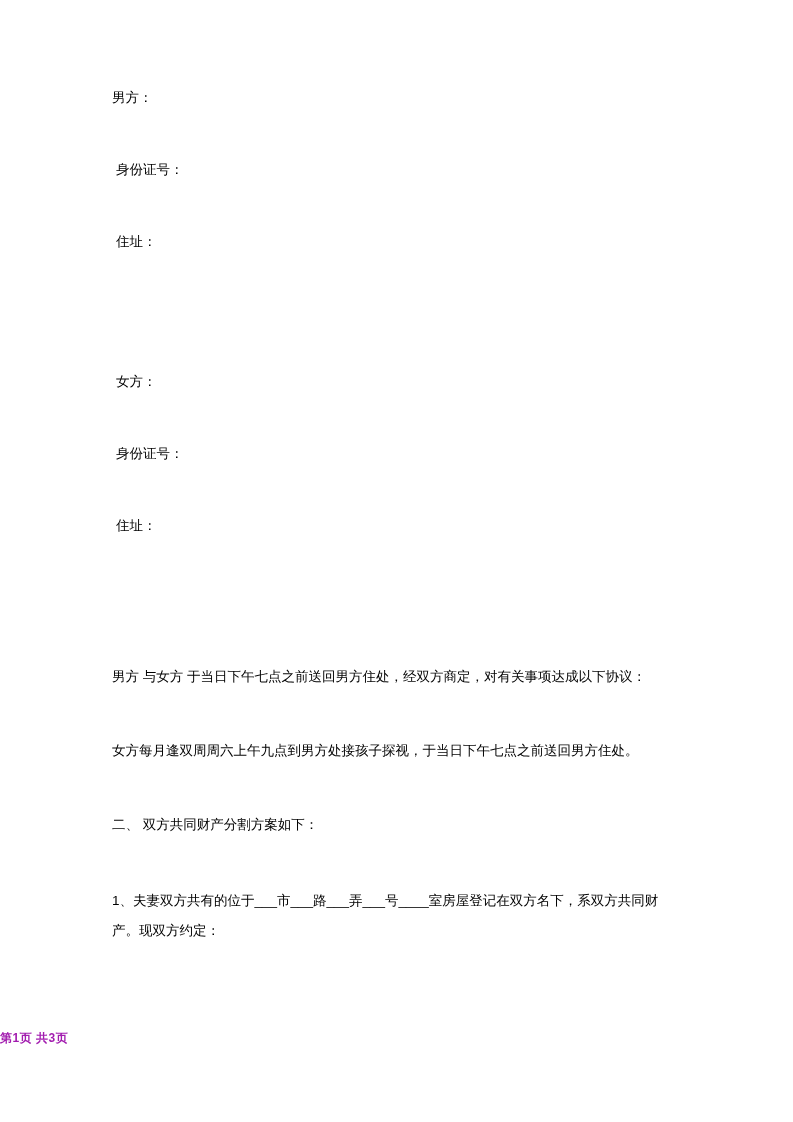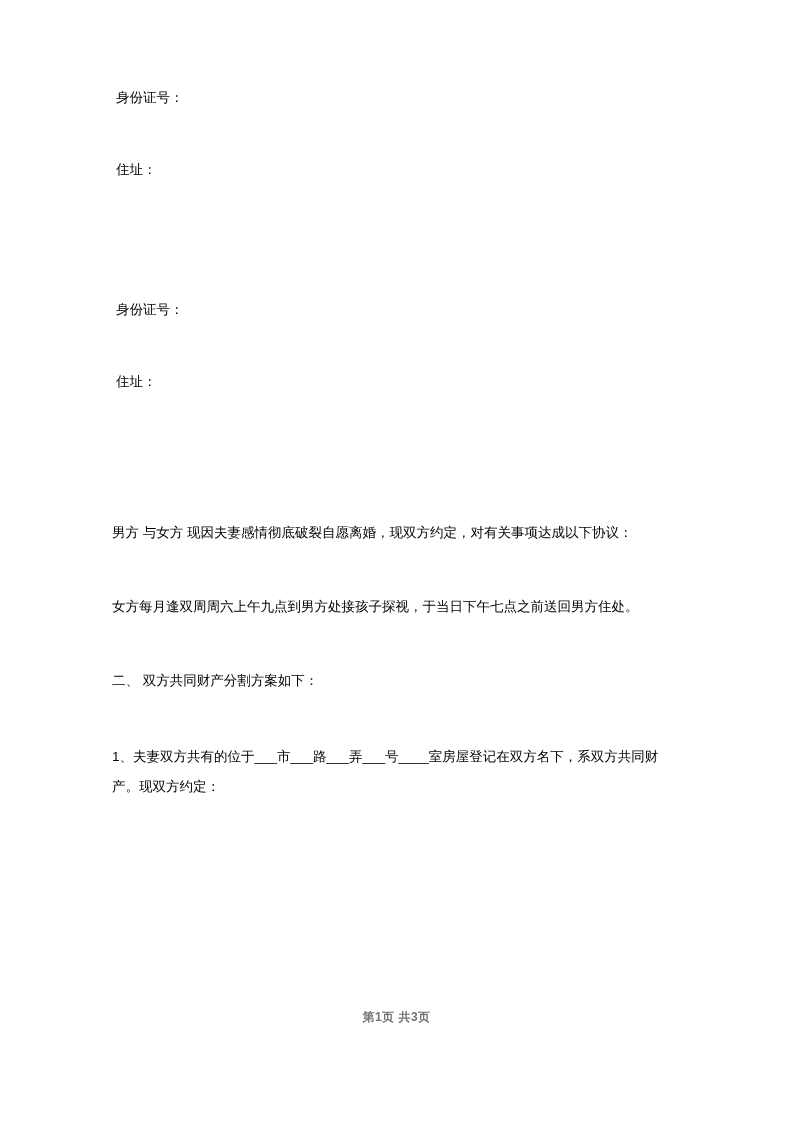--- a/index.html
+++ b/index.html
@@ -56,47 +56,48 @@
     margin-bottom: 50px;
   }
   .para.wrap {
     margin-bottom: 0;
     line-height: 30px;
     margin-top: 44px;
   }
   .footer {
     position: absolute;
     left: 0;
-    top: 1009px;
+    top: 1030px;
     width: 793px;
-    text-align: center;
     font-size: 12px;
     font-weight: bold;
-    color: #737373;
+    color: #a21caf;
     letter-spacing: 0.5px;
   }
 </style>
 </head>
 <body>
 
 <div class="page">
 
   <div class="doc-body">
 
+    <div class="line party-line first">男方：</div>
     <div class="line party-line">身份证号：</div>
     <div class="line party-line">住址：</div>
 
     <div class="gap-block"></div>
 
+    <div class="line party-line">女方：</div>
     <div class="line party-line">身份证号：</div>
     <div class="line party-line">住址：</div>
 
     <div class="gap-block-2"></div>
 
-    <div class="para">男方 与女方 现因夫妻感情彻底破裂自愿离婚，现双方约定，对有关事项达成以下协议：</div>
+    <div class="para">男方 与女方 于当日下午七点之前送回男方住处，经双方商定，对有关事项达成以下协议：</div>
     <div class="para">女方每月逢双周周六上午九点到男方处接孩子探视，于当日下午七点之前送回男方住处。</div>
     <div class="para tight">二、 双方共同财产分割方案如下：</div>
     <div class="para wrap">1、夫妻双方共有的位于___市___路___弄___号____室房屋登记在双方名下，系双方共同财产。现双方约定：</div>
 
   </div>
 
   <div class="footer">第1页 共3页</div>
 
 </div>
 

